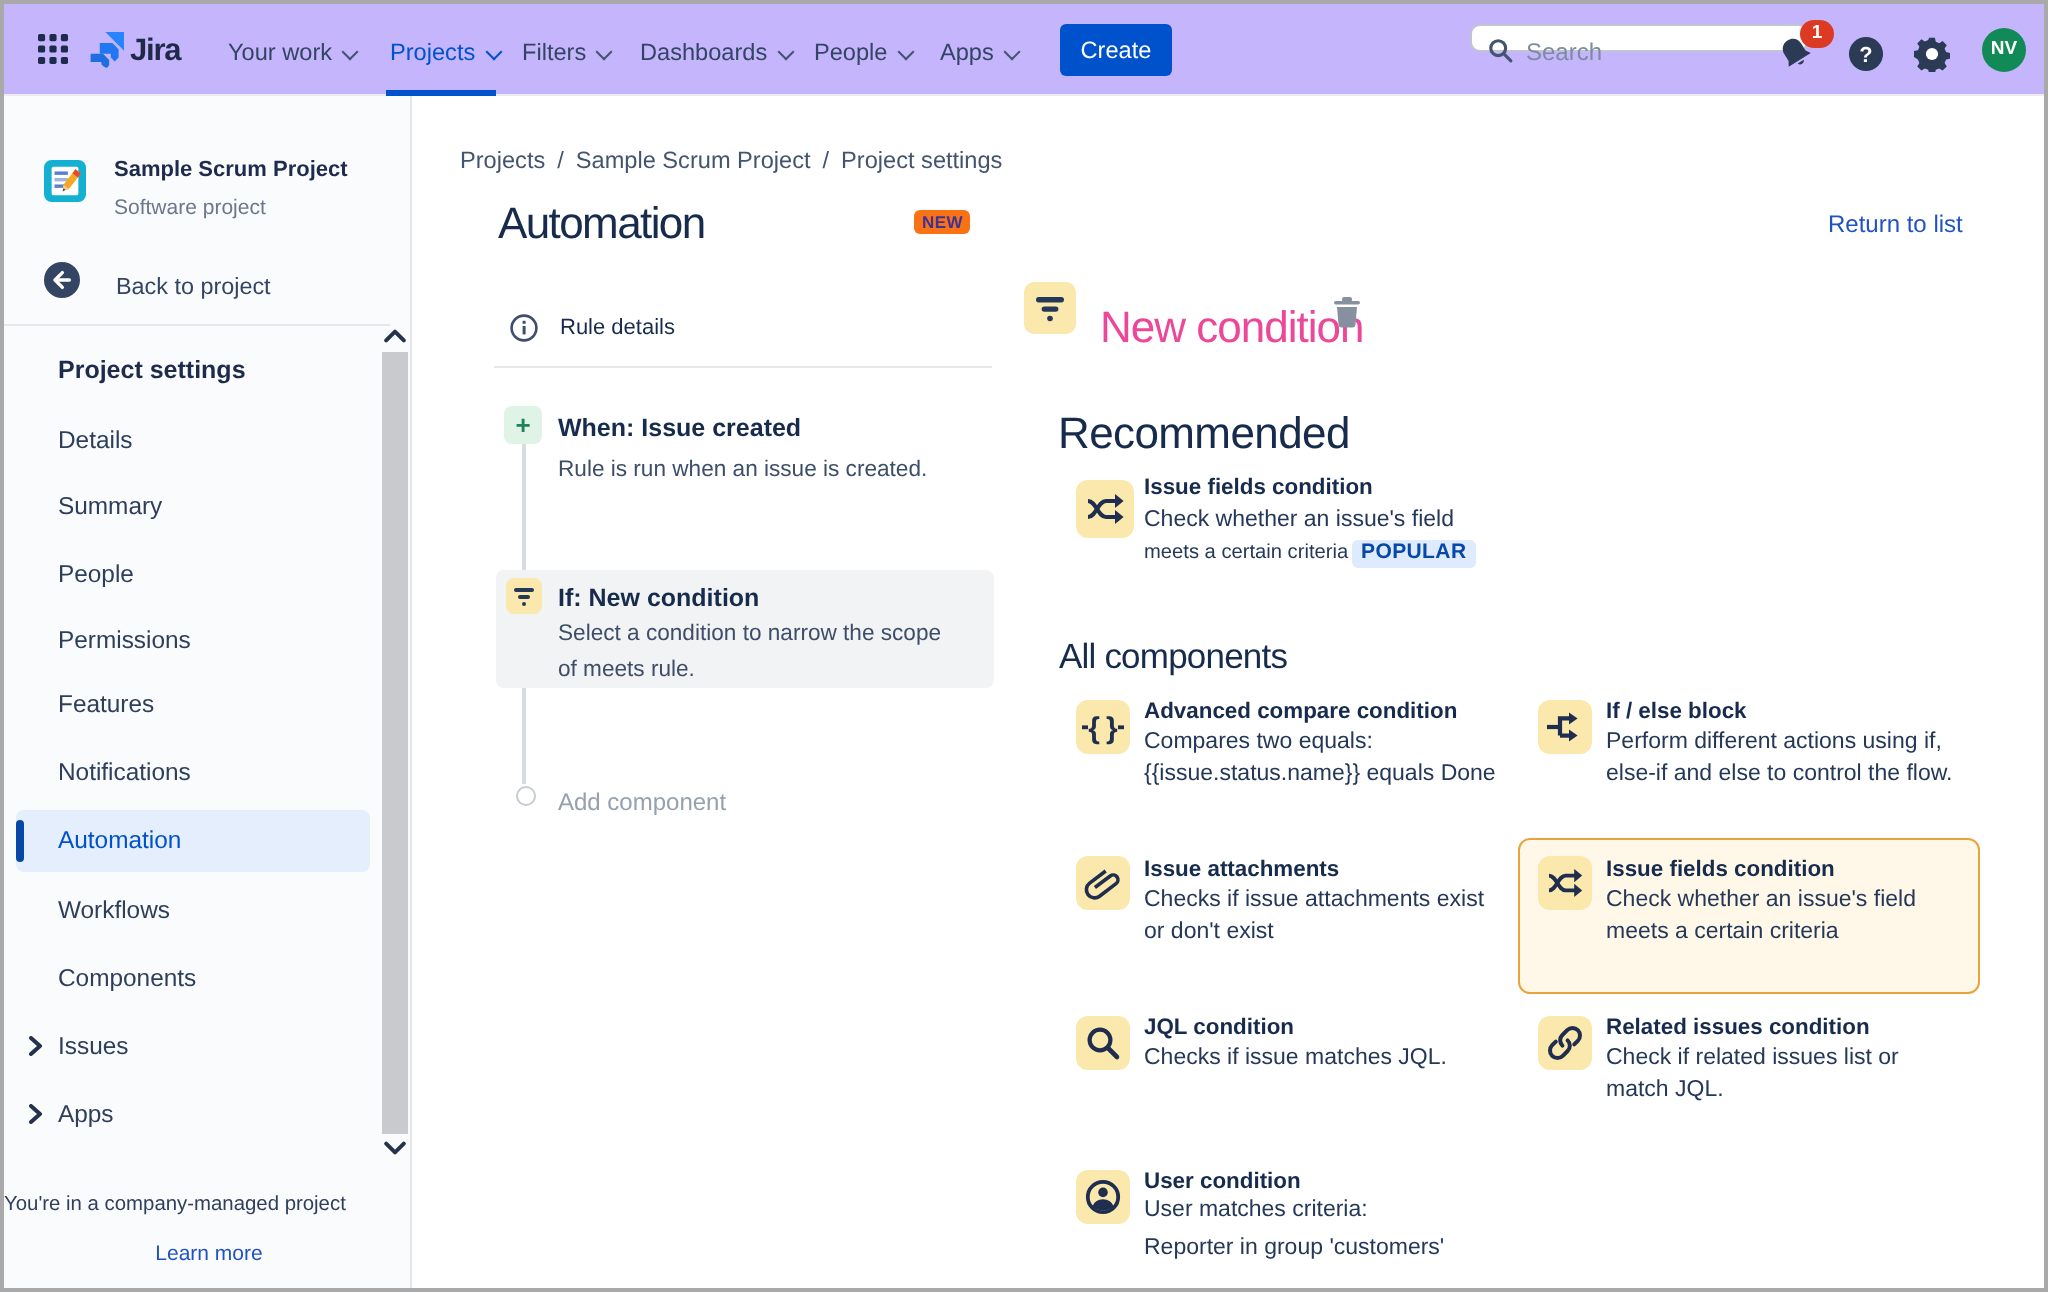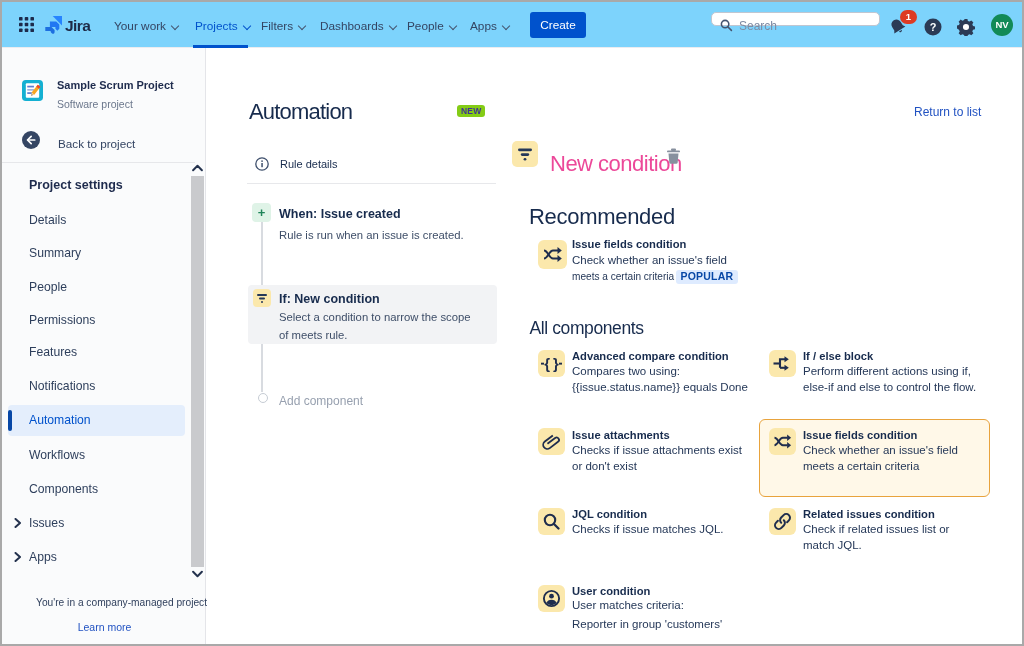--- a/index.html
+++ b/index.html
@@ -1,39 +1,39 @@
 <!DOCTYPE html>
 <html><head>
 <meta charset="utf-8">
 <style>
 * { margin:0; padding:0; box-sizing:border-box; }
 html,body { width:1024px; height:646px; font-family:"Liberation Sans", sans-serif; background:#fff; }
 #page { position:relative; width:1024px; height:646px; border:2px solid #a9a9a9; background:#fff; overflow:hidden; }
 .abs { position:absolute; }
 
-#topnav { position:absolute; left:0; top:0; width:1020px; height:46px; background:#7dd3fc; border-bottom:1px solid #ebecf0; }
+#topnav { position:absolute; left:0; top:0; width:1020px; height:46px; background:#c4b5fd; border-bottom:1px solid #ebecf0; }
 .navitem { position:absolute; top:18px; font-size:11.8px; color:#344563; white-space:nowrap; line-height:1.1; }
 .chev { display:inline-block; margin-left:5px; width:8px; height:8px; position:relative; top:0px; }
 .chev:before { content:""; position:absolute; left:1px; top:1px; width:5px; height:5px; border-right:1.5px solid #44546f; border-bottom:1.5px solid #44546f; transform:rotate(45deg); }
 .chev.blue:before { border-color:#0052cc; }
 #createbtn { position:absolute; left:528px; top:10px; width:56px; height:26px; background:#0052cc; border-radius:3px; color:#fff; font-size:11.8px; text-align:center; line-height:26px; }
-#searchbox { position:absolute; left:709px; top:10px; width:169px; height:14px; border:1.5px solid #c0c6d1; border-radius:5px; background:#fff; }
+#searchbox { position:absolute; left:733px; top:10px; width:169px; height:14px; border:1.5px solid #c0c6d1; border-radius:5px; background:#fff; }
 #searchbox span { position:absolute; left:27px; top:5.5px; font-size:12px; color:#7e8ba3; }
 #avatar { position:absolute; left:989px; top:12px; width:22px; height:22px; border-radius:50%; background:#128a57; color:#fff; font-size:9.5px; font-weight:bold; text-align:center; line-height:22px; }
 #badge { position:absolute; left:898px; top:8px; width:17px; height:14px; border-radius:7px; background:#dd3a23; color:#fff; font-size:9.5px; font-weight:bold; text-align:center; line-height:14px; }
 
 #sidebar { position:absolute; left:0; top:46px; width:204px; height:596px; background:#fafbfc; border-right:1px solid #e4e5e9; }
 .sideitem { position:absolute; left:27px; font-size:12.2px; color:#2e3f5c; white-space:nowrap; line-height:1.15; }
 #autoSel { position:absolute; left:6px; top:357px; width:177px; height:31px; background:#e4eefc; border-radius:4px; }
 #autoBar { position:absolute; left:6px; top:362px; width:4px; height:21px; background:#0747a6; border-radius:2px; }
 #scrollthumb { position:absolute; left:189px; top:128px; width:13px; height:391px; background:#c9cacd; }
 
 #main { position:absolute; left:205px; top:46px; width:815px; height:596px; background:#fff; }
 .crumb { font-size:11.8px; color:#44546f; line-height:1.15; }
-.lozenge { display:inline-block; background:#84cc16; color:#403294; font-size:8.5px; font-weight:bold; border-radius:3px; padding:2px 4px; letter-spacing:0.2px; line-height:1;text-align:right; }
+.lozenge { display:inline-block; background:#f97316; color:#403294; font-size:8.5px; font-weight:bold; border-radius:3px; padding:2px 4px; letter-spacing:0.2px; line-height:1;text-align:right; }
 .link { color:#2152c2; font-size:12px; line-height:1.15; }
 .yicon { position:absolute; background:#fbe8ac; border-radius:5px; }
 .flowtitle { font-size:12.5px; font-weight:bold; color:#172b4d; white-space:nowrap; line-height:1.15; }
 .flowsub { font-size:11.3px; color:#3e4e68; white-space:nowrap; line-height:1.15; }
 .sechead { font-size:22px; font-weight:400; color:#172b4d; letter-spacing:-0.3px; line-height:1; }
 .ctitle { font-size:11.2px; font-weight:bold; color:#172b4d; white-space:nowrap; line-height:1.2; }
 .cdesc { font-size:11.5px; color:#253858; white-space:nowrap; line-height:1.2; }
 </style>
 </head>
 <body>
@@ -138,25 +138,26 @@
   <div class="sideitem" style="top:502px">Apps</div>
 
   <svg class="abs" style="left:190px;top:116px" width="11" height="8" viewBox="0 0 10 7">
         <path d="M1 5.5 L5 1.5 L9 5.5" stroke="#24324e" stroke-width="1.8" fill="none" stroke-linecap="round" stroke-linejoin="round"></path>
       </svg>
   <div id="scrollthumb"></div>
   <svg class="abs" style="left:190px;top:522px" width="11" height="8" viewBox="0 0 10 7">
         <path d="M1 1.5 L5 5.5 L9 1.5" stroke="#24324e" stroke-width="1.8" fill="none" stroke-linecap="round" stroke-linejoin="round"></path>
       </svg>
 
-  <div class="abs" style="left:0;top:549px;width:205px;text-align:right;font-size:10.2px;color:#2f3f5c">You're in a company-managed project</div>
+  <div class="abs" style="left:0;top:549px;width:205px;text-align:left;font-size:10.2px;color:#2f3f5c">You're in a company-managed project</div>
   <div class="abs" style="left:0;top:573px;width:205px;text-align:center;font-size:10.5px;color:#2152c2">Learn more</div>
 </div>
 
 <div id="main">
+  <div class="abs crumb" style="left:23px;top:26px">Projects<span style="margin:0 6px">/</span>Sample Scrum Project<span style="margin:0 6px">/</span>Project settings</div>
   <div class="abs" style="left:42px;top:52.5px;font-size:22px;letter-spacing:-0.8px;color:#172b4d;line-height:1">Automation</div>
   <div class="abs lozenge" style="left:250px;top:56.5px">NEW</div>
   <div class="abs link" style="left:707px;top:57.5px">Return to list</div>
 
   <svg class="abs" style="left:48px;top:109px" width="14" height="14" viewBox="0 0 14 14">
         <circle cx="7" cy="7" r="6.2" fill="none" stroke="#3e4f6c" stroke-width="1.3"></circle>
         <rect x="6.3" y="6" width="1.5" height="4.2" fill="#3e4f6c"></rect>
         <rect x="6.3" y="3.4" width="1.5" height="1.5" fill="#3e4f6c"></rect>
       </svg>
   <div class="abs" style="left:73px;top:109.5px;font-size:11px;font-weight:normal;color:#172b4d">Rule details</div>
@@ -228,21 +229,21 @@
   <div class="abs" style="left:551.5px;top:371px;width:231.5px;height:78px;background:#fff8e8;border:1.5px solid #e8a33d;border-radius:6px"></div>
 
   <div class="yicon" style="left:331px;top:302px;width:27px;height:27px;border-radius:6px">
     <svg width="27" height="27" viewBox="0 0 27 27">
           <text x="13.5" y="19" font-size="15" font-weight="bold" fill="#1f2d4e" text-anchor="middle" font-family="Liberation Sans">{ }</text>
           <rect x="3" y="12.7" width="3" height="1.9" fill="#1f2d4e"></rect>
           <rect x="21" y="12.7" width="3" height="1.9" fill="#1f2d4e"></rect>
         </svg>
   </div>
   <div class="abs ctitle" style="left:365px;top:302px">Advanced compare condition</div>
-  <div class="abs cdesc" style="left:365px;top:317.3px">Compares two using:</div>
+  <div class="abs cdesc" style="left:365px;top:317.3px">Compares two equals:</div>
   <div class="abs cdesc" style="left:365px;top:332.5px">{{issue.status.name}} equals Done</div>
 
   <div class="yicon" style="left:562px;top:302px;width:27px;height:27px;border-radius:6px">
     <svg width="27" height="27" viewBox="0 0 27 27">
           <g stroke="#1f2d4e" stroke-width="2.1" fill="none">
             <line x1="4.5" y1="13.5" x2="11" y2="13.5"></line>
             <path d="M11 17.8 L11 9.2 L16.5 9.2"></path>
             <path d="M11 17.8 L16.5 17.8"></path>
           </g>
           <g fill="#1f2d4e">

